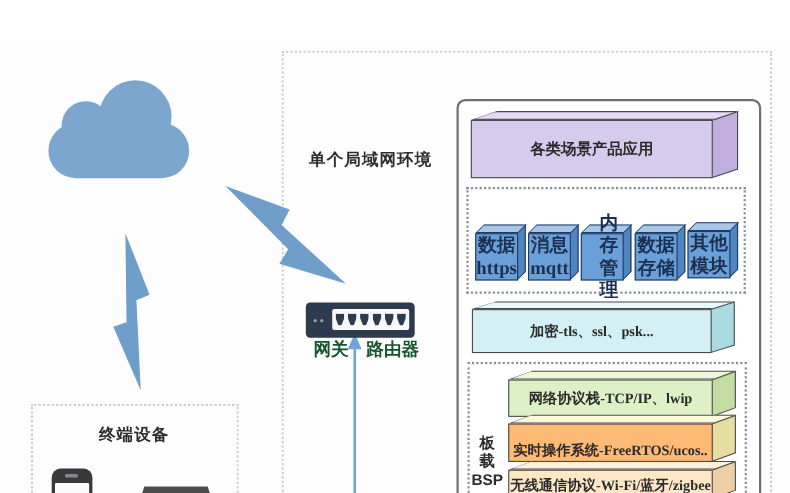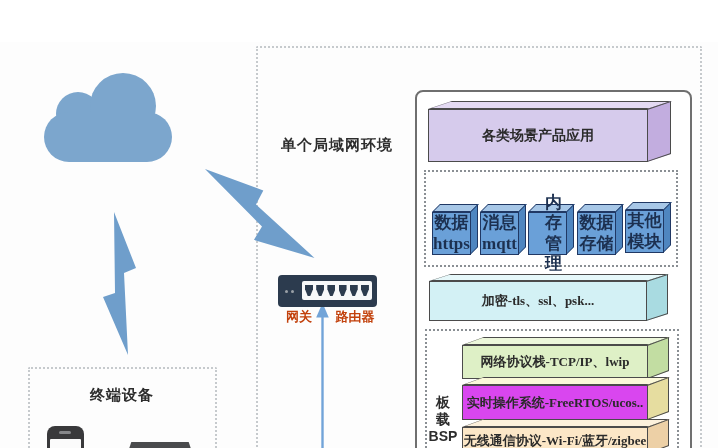--- a/index.html
+++ b/index.html
@@ -23,21 +23,21 @@
     position:absolute;left:0;width:100%;box-sizing:border-box;border:1px solid #4b4b4b;
     transform-origin:0 100%;
   }
   .box3d .face-side{
     position:absolute;top:0;height:100%;box-sizing:border-box;border:1px solid #4b4b4b;
     transform-origin:0 0;
   }
   .lbl-big{font-size:15px;font-weight:bold;letter-spacing:1px;color:#2d2d2d;text-align:center;}
   .lbl-layer{font-size:13px;font-weight:bold;color:#2b2b2b;}
   .lbl-cube{font-size:17px;font-weight:bold;color:#1c3050;line-height:1.2;}
-  .lbl-router{font-size:13px;font-weight:600;color:#c2410c;text-align:center;}
+  .lbl-router{font-size:16px;font-weight:600;color:#14532d;text-align:right;}
   .lbl-bsp{font-size:14px;font-weight:bold;color:#2d2d2d;text-align:center;line-height:1.2;}
   
   .router-body{background:#2c3b4e;border-radius:4px;}
   .router-strip{background:#f7f8f9;border-radius:2px;display:flex;align-items:center;justify-content:space-between;padding:2px 3px;box-sizing:border-box;}
   .port{width:8px;height:11px;background:#2c3b4e;
     clip-path:polygon(0 0,100% 0,100% 38%,66% 100%,34% 100%,0 38%);}
   .router-dot{width:3px;height:3px;border-radius:50%;background:#9aa0a6;}
   
   .phone{background:#39393b;border-radius:8px;}
   .phone .speaker{position:absolute;left:12px;top:5px;width:12px;height:3px;border-radius:2px;background:#86878a;}
@@ -149,21 +149,21 @@
     <div class="face-top" style="height:8px;top:-8px;background:#ecf7db;transform:skewX(-70deg);"></div>
     <div class="face-side" style="left:185px;width:22px;background:#c2dda2;transform:skewY(-20deg);"></div>
     <div class="face-front" style="background:#def0c6;text-align:center;">
       <span class="lbl-layer">网络协议栈-TCP/IP、lwip</span>
     </div>
   </div>
 
   <div class="box3d" style="left:462px;top:343px;width:186px;height:35px;">
     <div class="face-top" style="height:8px;top:-8px;background:#fbf9d9;transform:skewX(-70deg);"></div>
     <div class="face-side" style="left:185px;width:22px;background:#e6dda0;transform:skewY(-20deg);"></div>
-    <div class="face-front" style="background:#d946ef;">
+    <div class="face-front" style="background:#fdba74;align-items:flex-end;">
       <span class="lbl-layer">实时操作系统-FreeRTOS/ucos..</span>
     </div>
   </div>
 
   <div class="box3d" style="left:462px;top:385px;width:186px;height:27px;">
     <div class="face-top" style="height:8px;top:-8px;background:#fdf1dc;transform:skewX(-70deg);"></div>
     <div class="face-side" style="left:185px;width:22px;background:#edd0a6;transform:skewY(-20deg);"></div>
     <div class="face-front" style="background:#fce7c7;">
       <span class="lbl-layer">无线通信协议-Wi-Fi/蓝牙/zigbee</span>
     </div>

